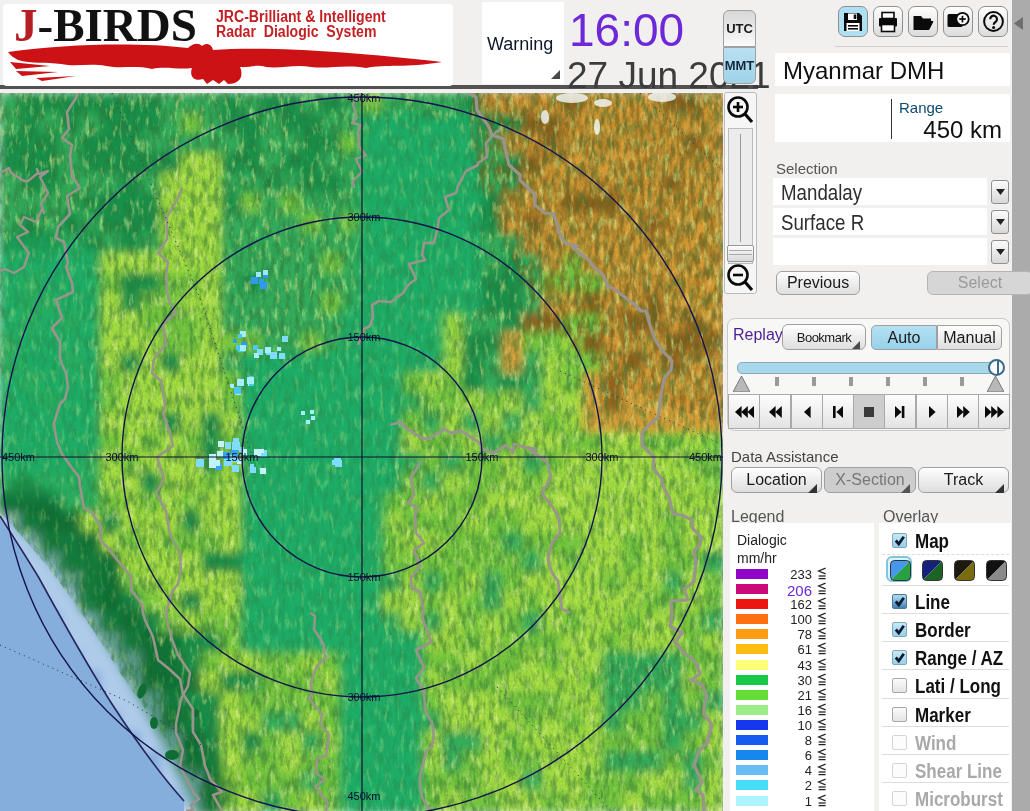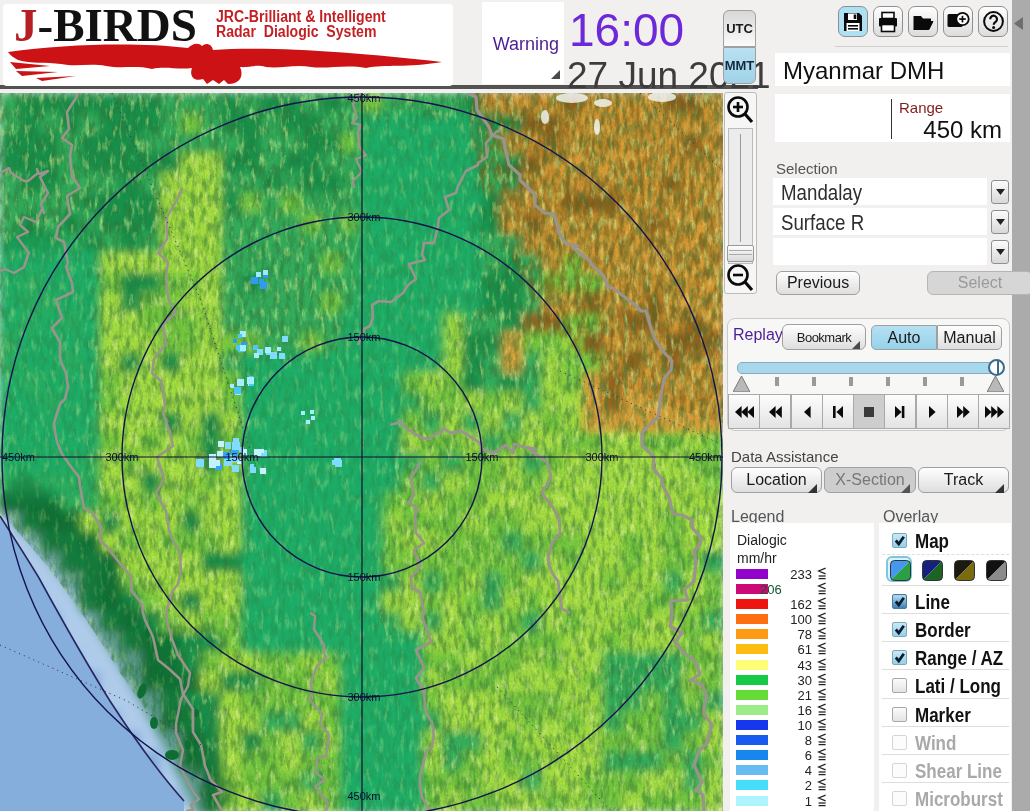--- a/index.html
+++ b/index.html
@@ -21,21 +21,21 @@
 <div class="abs" style="left:216px;top:10px;color:#c41f23;font-weight:bold;font-size:16px;transform:scaleX(0.88);transform-origin:0 0;line-height:14.5px;font-family:'Liberation Sans'">JRC-Brilliant &amp; Intelligent<br>Radar&nbsp; Dialogic&nbsp; System</div>
 <svg style="position:absolute;left:6px;top:42px" width="440" height="46" viewBox="0 0 440 46">
     <g fill="#cd1216">
       <path d="M2,10 C60,2 130,0 182,6 C186,2 192,0 196,4 C200,0 206,2 207,8 C260,4 350,10 436,20 C400,26 380,22 360,26 C340,22 322,27 305,25 C288,22 275,27 260,25 C248,22 242,26 234,25 C238,34 234,42 222,42 L218,38 L213,42 L207,38 L201,42 L197,37 C188,40 183,34 186,26 C172,28 160,24 146,27 C130,23 115,27 100,24 C84,21 70,25 55,22 C40,20 25,22 12,18 C8,16 4,13 2,10 Z"></path>
       <path d="M4,20 L44,24 L10,27 Z"></path>
       <path d="M10,29 L52,30 L16,34 Z"></path>
       <path d="M30,36 L70,34 L36,39 Z"></path>
     </g>
   </svg>
 <div class="abs" style="left:482px;top:2px;width:82px;height:82px;background:#fff"></div>
-<div class="abs" style="left:487px;top:34px;width:72px;text-align:right;font-size:18px;color:#4c1d95">Warning</div>
+<div class="abs" style="left:487px;top:34px;width:72px;text-align:left;font-size:18px;color:#0f172a">Warning</div>
 <div class="grip" style="left:551px;top:70px"></div>
 <div class="abs" style="left:569px;top:3px;font-size:46px;color:#6d28d9">16:00</div>
 <div class="abs" style="left:567px;top:55px;font-size:37px;color:#3c3c3c">27 Jun 2021</div>
 <div class="btn" style="left:723px;top:10px;width:33px;height:37px;border-radius:6px 6px 0 0;background:linear-gradient(#d7d7d7,#fbfbfb);font-weight:bold;font-size:13px">UTC</div>
 <div class="btn" style="left:723px;top:47px;width:33px;height:37px;border-radius:0 0 6px 6px;background:linear-gradient(#b9e1f1,#9fd3e9);font-weight:bold;font-size:13px;color:#14283c">MMT</div>
 <div class="tbtn" style="left:838px;background:#ace0f2;">
     <svg width="22" height="22" viewBox="0 0 22 22">
       <path d="M2,2 H17 L20,5 V20 H2 Z" fill="#0a0a0a"></path>
       <rect x="6" y="2.5" width="9" height="6.5" fill="#fff"></rect>
       <rect x="11.7" y="3.5" width="2.6" height="4.5" fill="#0a0a0a"></rect>
@@ -877,21 +877,21 @@
 <div class="abs" style="left:729px;top:250px;width:23px;height:1px;background:#aaa"></div>
 <div class="abs" style="left:729px;top:254px;width:23px;height:1px;background:#aaa"></div>
 <div class="abs" style="left:725px;top:262px"><svg width="30" height="32" viewBox="0 0 30 32">
       <circle cx="13" cy="13" r="9.5" fill="none" stroke="#0a0a0a" stroke-width="2.6"></circle>
       <line x1="20" y1="20" x2="27" y2="28" stroke="#0a0a0a" stroke-width="3.2"></line>
       <line x1="8" y1="13" x2="18" y2="13" stroke="#0a0a0a" stroke-width="2.6"></line>
     </svg></div>
 
 <div class="abs" style="left:775px;top:94px;width:235px;height:48px;background:#fff"></div>
 <div class="abs" style="left:891px;top:99px;width:1px;height:40px;background:#333"></div>
-<div class="abs" style="left:899px;top:99px;font-size:15px;color:#7f1d1d">Range</div>
+<div class="abs" style="left:899px;top:99px;font-size:15px;color:#0c4a6e">Range</div>
 <div class="abs" style="left:860px;top:116px;width:142px;text-align:right;font-size:24px;color:#111">450 km</div>
 
 <div class="abs" style="left:776px;top:160px;font-size:15px;color:#555">Selection</div>
 <div class="abs" style="left:773px;top:178px;width:214px;height:27px;background:#fff"></div>
 <div class="abs" style="left:773px;top:208px;width:214px;height:27px;background:#fff"></div>
 <div class="abs" style="left:773px;top:238px;width:214px;height:27px;background:#fff"></div>
 <div class="abs" style="left:781px;top:180px;font-size:22px;color:#2e2e2e;transform:scaleX(0.85);transform-origin:0 0">Mandalay</div>
 <div class="abs" style="left:781px;top:210px;font-size:22px;color:#2e2e2e;transform:scaleX(0.85);transform-origin:0 0">Surface R</div>
 <div class="ddb" style="top:180px">
     <svg width="9" height="6">
@@ -1003,21 +1003,21 @@
 <div style="position:absolute;left:736px;top:569px;width:32px;height:10px;background:#9104c9"></div>
 <div style="position:absolute;left:760px;top:567px;width:52px;text-align:right;font-size:13px;color:#222">233</div>
 <div style="position:absolute;left:817px;top:567px"><svg width="10" height="13" viewBox="0 0 10 13" style="vertical-align:top">
       <g stroke="#222" stroke-width="1.3" fill="none">
         <path d="M8.6,1.2 L1.6,4 L8.6,6.8"></path>
         <line x1="1.6" y1="9" x2="8.6" y2="9"></line>
         <line x1="1.6" y1="11.6" x2="8.6" y2="11.6"></line>
       </g>
     </svg></div>
 <div style="position:absolute;left:736px;top:584px;width:32px;height:10px;background:#cc0a77"></div>
-<div style="position:absolute;left:760px;top:582px;width:52px;font-size:13px;color:#14532d">206</div>
+<div style="position:absolute;left:760px;top:582px;width:52px;text-align:right;font-size:15px;color:#6d28d9">206</div>
 <div style="position:absolute;left:817px;top:582px"><svg width="10" height="13" viewBox="0 0 10 13" style="vertical-align:top">
       <g stroke="#222" stroke-width="1.3" fill="none">
         <path d="M8.6,1.2 L1.6,4 L8.6,6.8"></path>
         <line x1="1.6" y1="9" x2="8.6" y2="9"></line>
         <line x1="1.6" y1="11.6" x2="8.6" y2="11.6"></line>
       </g>
     </svg></div>
 <div style="position:absolute;left:736px;top:599px;width:32px;height:10px;background:#ee1511"></div>
 <div style="position:absolute;left:760px;top:597px;width:52px;text-align:right;font-size:13px;color:#222">162</div>
 <div style="position:absolute;left:817px;top:597px"><svg width="10" height="13" viewBox="0 0 10 13" style="vertical-align:top">

